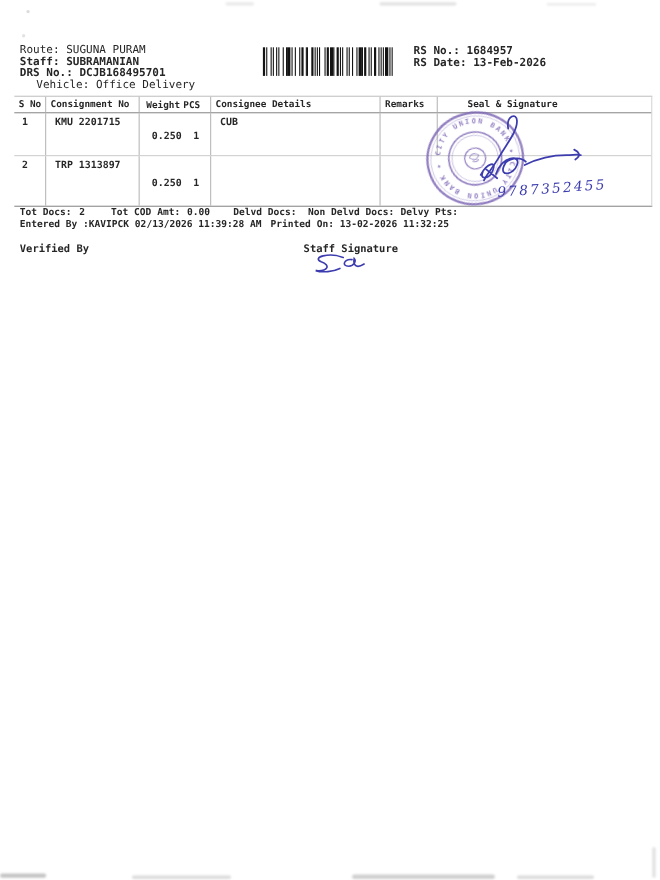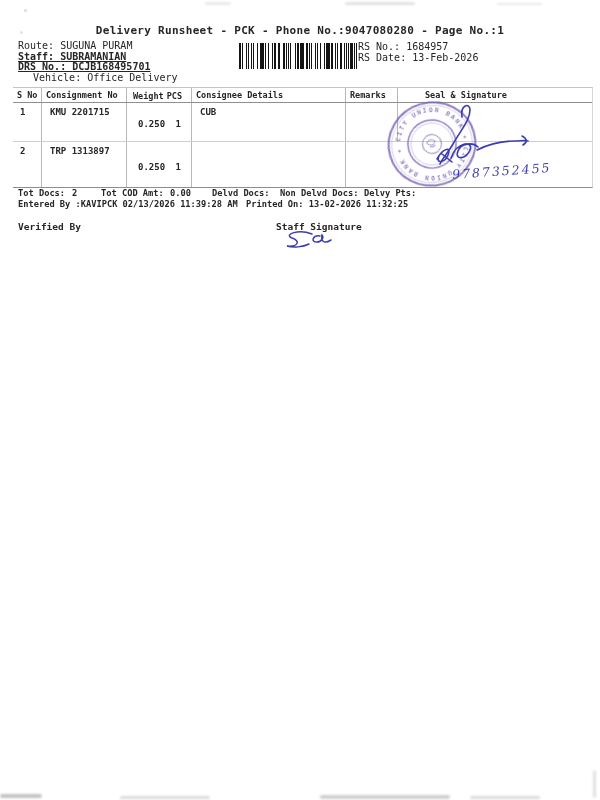--- a/index.html
+++ b/index.html
@@ -5,24 +5,24 @@
   html,body{margin:0;padding:0;background:#e8e8e8;}
   .page{
     position:relative;width:600px;height:800px;margin:0 auto;background:#ffffff;
     font-family:"DejaVu Sans Mono","Liberation Mono",monospace;color:#262626;
     overflow:hidden;
   }
   .t-center{position:absolute;left:0;width:600px;text-align:center;white-space:pre;}
   .title1{top:9px;font-size:10.5px;font-weight:bold;letter-spacing:.4px;}
   .title2{top:24px;font-size:11px;font-weight:bold;letter-spacing:.3px;}
   .meta-line{position:absolute;font-size:10px;white-space:pre;}
-  .bold{font-weight:bold;text-decoration:underline;}
+  .bold{font-weight:bold;}
   .barcode{position:absolute;left:239px;top:43px;width:120px;height:26px;display:flex;align-items:stretch;}
   .barcode .bar{height:100%;}
-  .rsline{position:absolute;left:358px;font-size:10px;white-space:pre;}
+  .rsline{position:absolute;left:376px;font-size:10px;white-space:pre;font-weight:bold;}
 
   
   .sheet-table{position:absolute;left:13px;top:87px;width:579px;border-top:1px solid #c4c4c4;border-bottom:1px solid #8d8d8d;border-right:1px solid #d6d6d6;}
   .trow{display:grid;grid-template-columns:29px 85px 65px 154px 52px 193px;}
   .trow.header{height:14px;border-bottom:1px solid #8f8f8f;}
   .trow.r1{height:38px;border-bottom:1px solid #cfcfcf;}
   .trow.r2{height:45px;}
   .cell{border-right:1px solid #b8b8b8;overflow:hidden;white-space:pre;}
   .cell.last{border-right:none;}
   .trow.header .cell{font-size:8.5px;font-weight:bold;padding:2px 16px 0 4px;}
@@ -54,21 +54,20 @@
 <body>
 
 <div class="page">
 
   <div class="smudge" style="left:205px;top:2px;width:26px;height:3px;opacity:.18"></div>
   <div class="smudge" style="left:345px;top:2px;width:70px;height:3px;opacity:.25"></div>
   <div class="smudge" style="left:497px;top:3px;width:45px;height:2px;opacity:.18"></div>
   <div class="dot" style="left:24px;top:9px;width:3px;height:3px;opacity:.35"></div>
   <div class="dot" style="left:20px;top:31px;width:3px;height:3px;opacity:.28"></div>
 
-  <div class="t-center title2">Delivery Runsheet - PCK - Phone No.:9047080280 - Page No.:1</div>
 
   <div class="meta-line" style="left:18px;top:40px"><span>Route: </span><span>SUGUNA PURAM</span></div>
   <div class="meta-line bold" style="left:18px;top:51px"><span>Staff: </span><span>SUBRAMANIAN</span></div>
   <div class="meta-line bold" style="left:18px;top:61px"><span>DRS No.: </span><span>DCJB168495701</span></div>
   <div class="meta-line" style="left:33px;top:72px"><span>Vehicle: </span><span>Office Delivery</span></div>
 
   <div class="barcode">
       <div class="bar" style="width: 2.7px; background: rgb(20, 20, 20);"></div>
       <div class="bar" style="width: 1.35px; background: transparent;"></div>
       <div class="bar" style="width: 2.7px; background: rgb(20, 20, 20);"></div>

